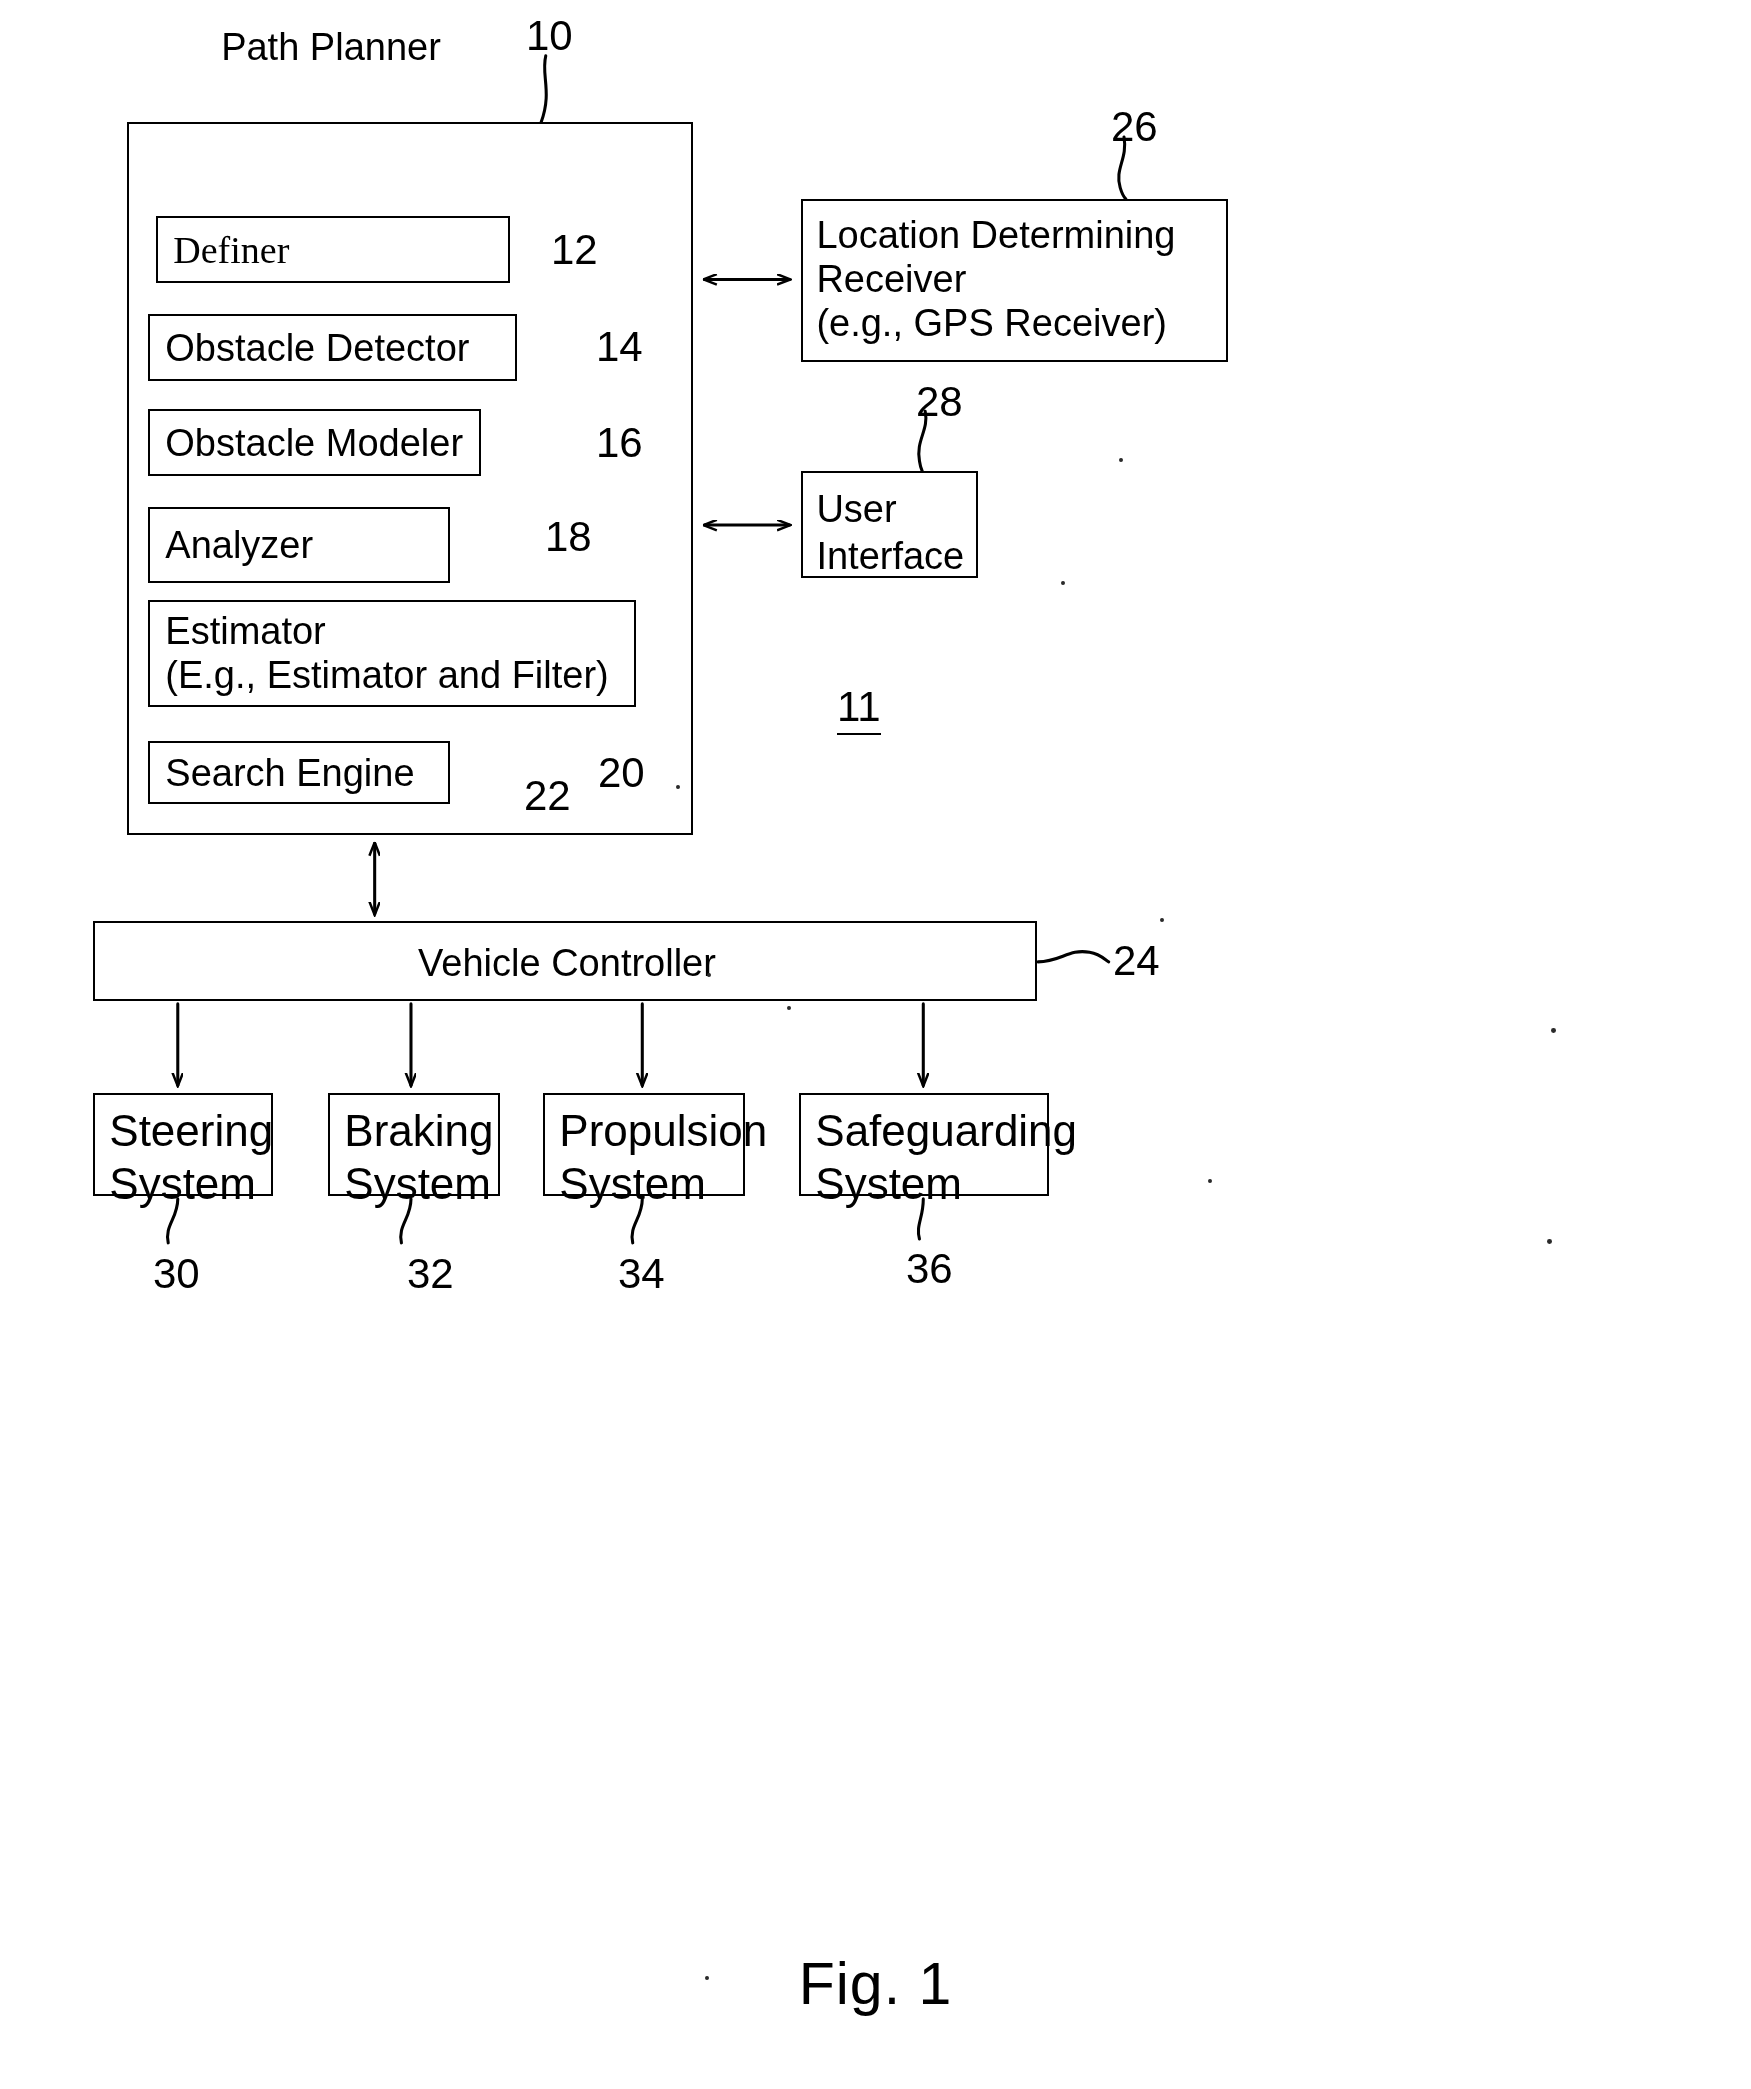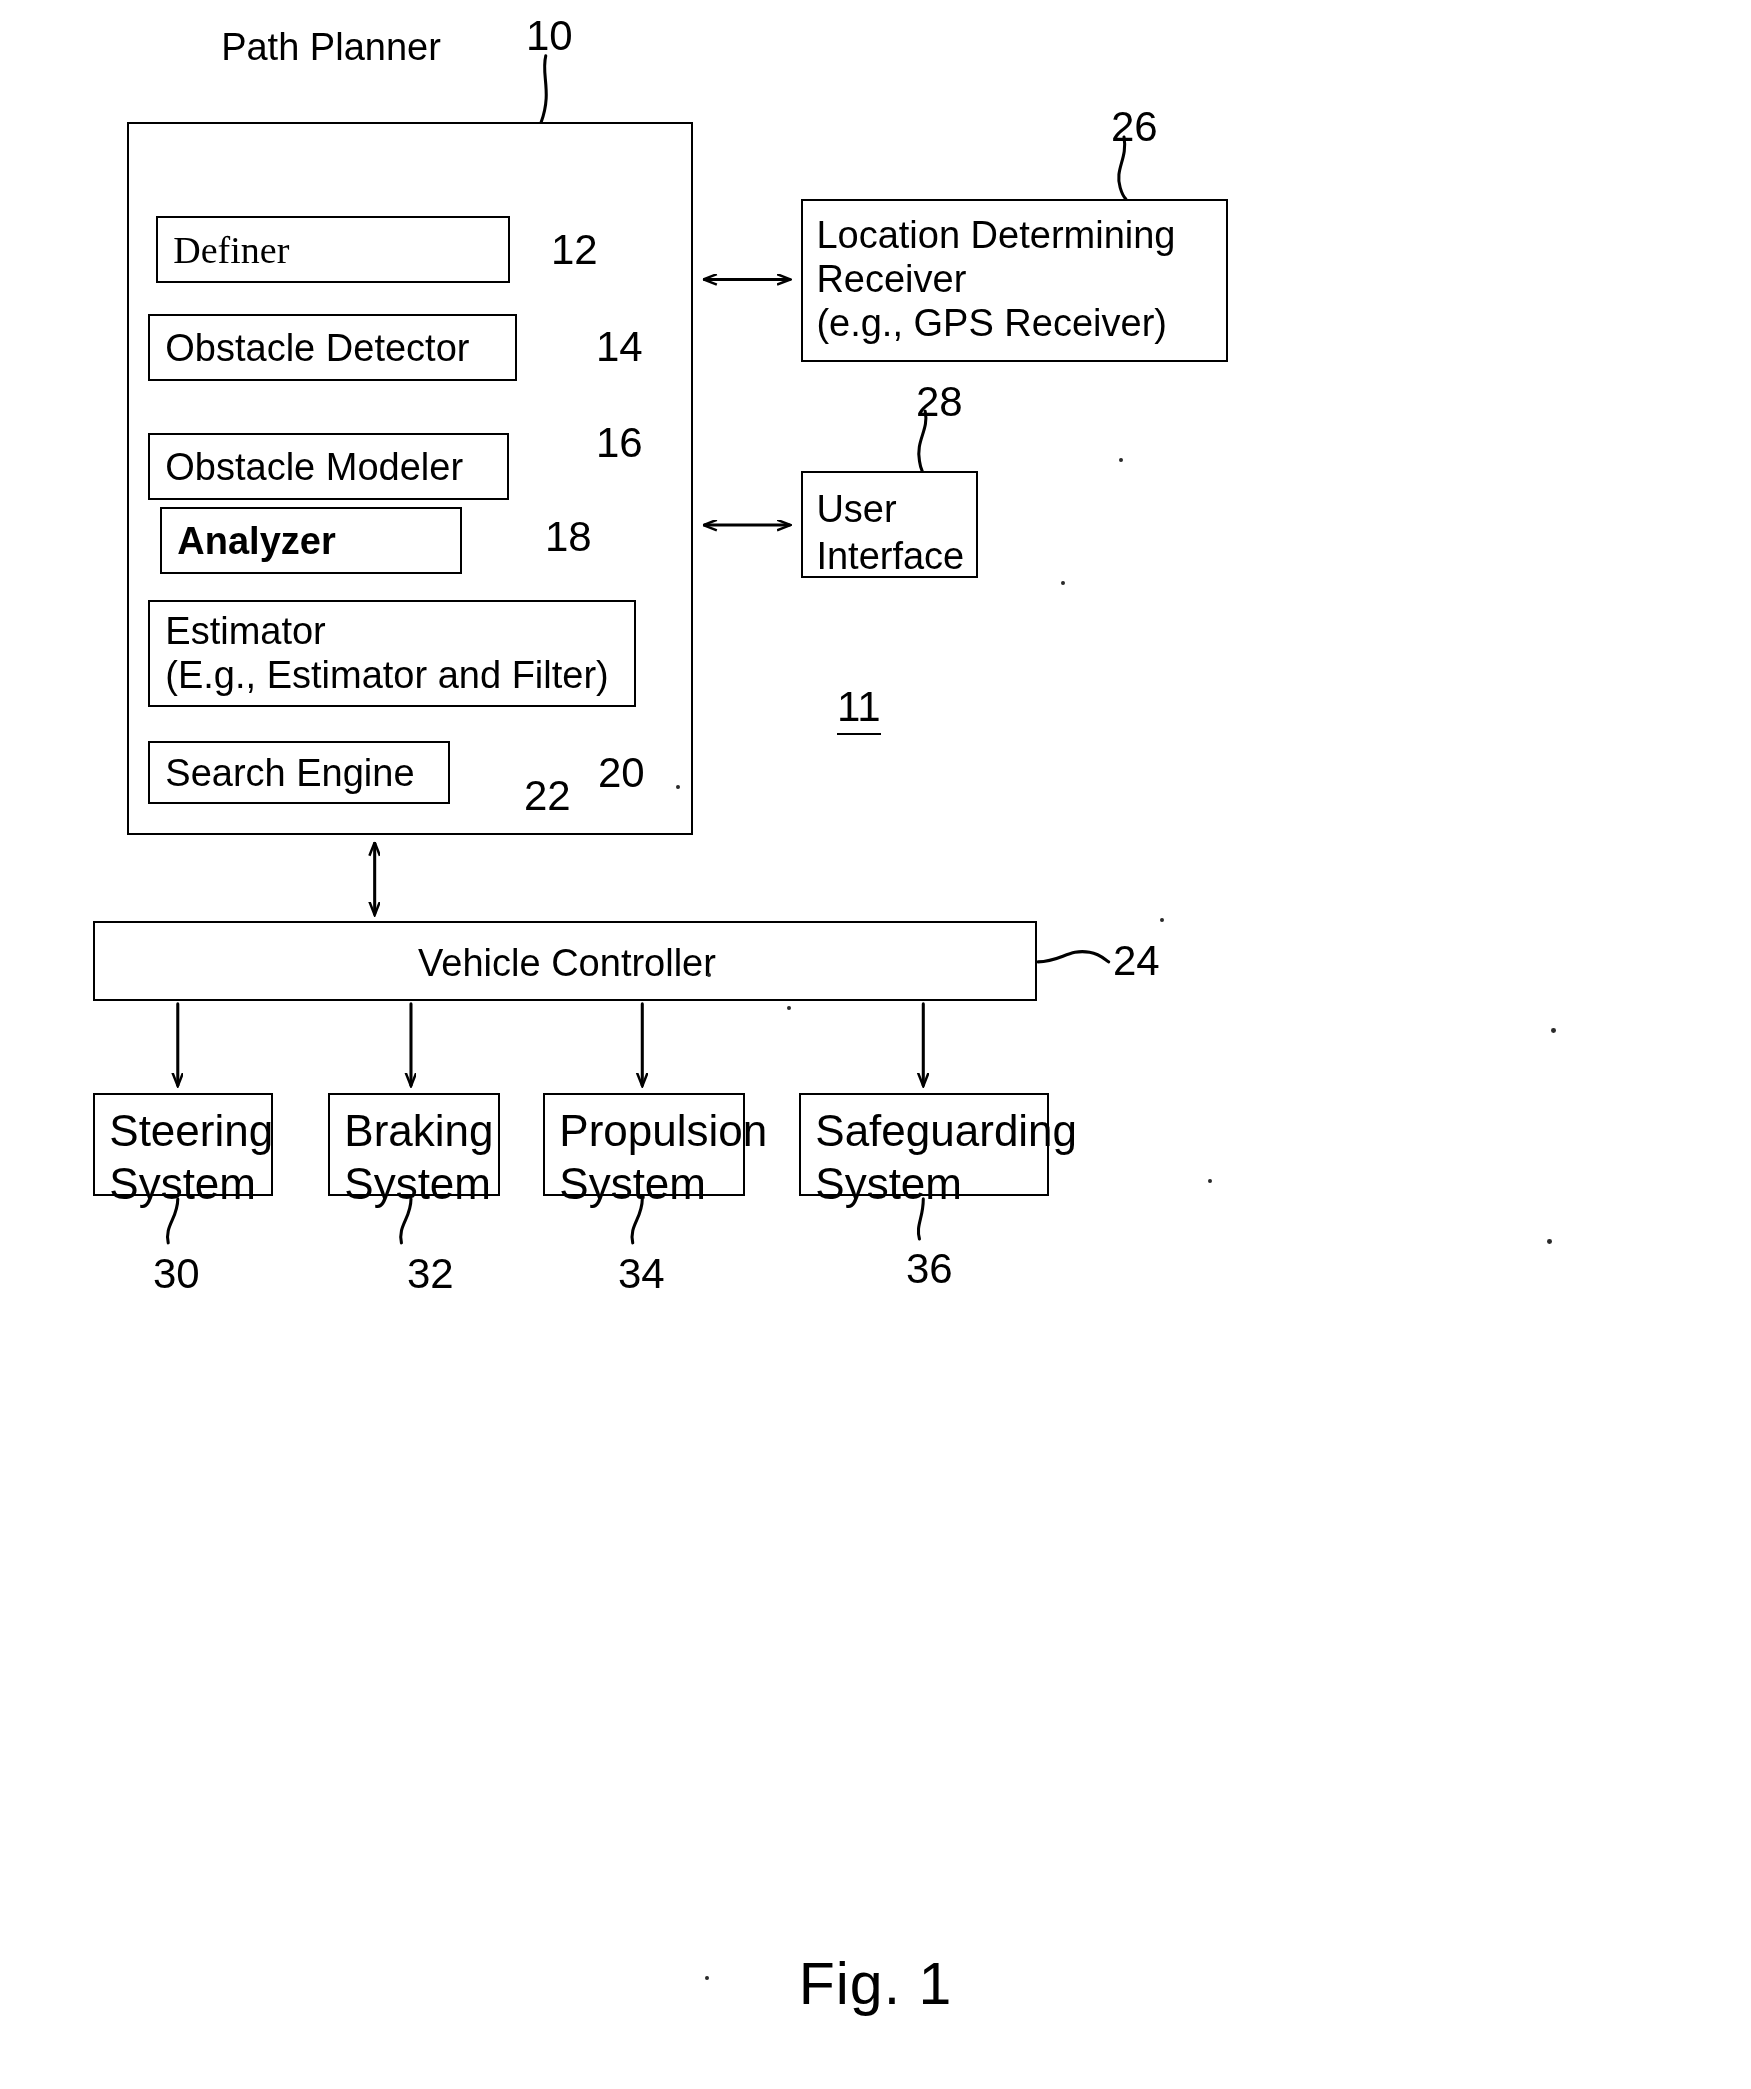--- a/index.html
+++ b/index.html
@@ -15,22 +15,22 @@
   #path-planner-container{left:127px;top:122px;width:566px;height:713px;}
   #path-planner-title{left:0;top:25px;width:566px;text-align:center;font-size:38px;}
 
   
   .module{border:2.9px solid #000;}
   .module .txt{position:absolute;left:15.3px;top:50%;transform:translateY(-50%);
                font-size:38px;white-space:pre;line-height:1.18;}
 
   #mod-definer{left:156px;top:216px;width:354px;height:67px;font-family:Liberation Serif, serif;}
   #mod-obstacle-detector{left:148px;top:314px;width:369px;height:67px;}
-  #mod-obstacle-modeler{left:148px;top:409px;width:361px;height:67px;margin-top:24px;}
-  #mod-analyzer{left:160px;top:507px;width:302px;height:67px;font-weight:bold;}
+  #mod-obstacle-modeler{left:148px;top:409px;width:333px;height:67px;}
+  #mod-analyzer{left:148px;top:507px;width:302px;height:76px;}
   #mod-estimator{left:148px;top:600px;width:488px;height:107px;}
   #mod-search-engine{left:148px;top:741px;width:302px;height:63px;}
 
   
   #loc-receiver{left:801px;top:199px;width:427px;height:163px;}
   #loc-receiver .txt{position:absolute;left:13.4px;top:11.5px;font-size:38px;line-height:1.17;white-space:pre;}
   #user-interface{left:801px;top:471px;width:177px;height:107px;}
   #user-interface .txt{position:absolute;left:13.4px;top:13.4px;font-size:38px;line-height:1.22;white-space:pre;}
 
   

